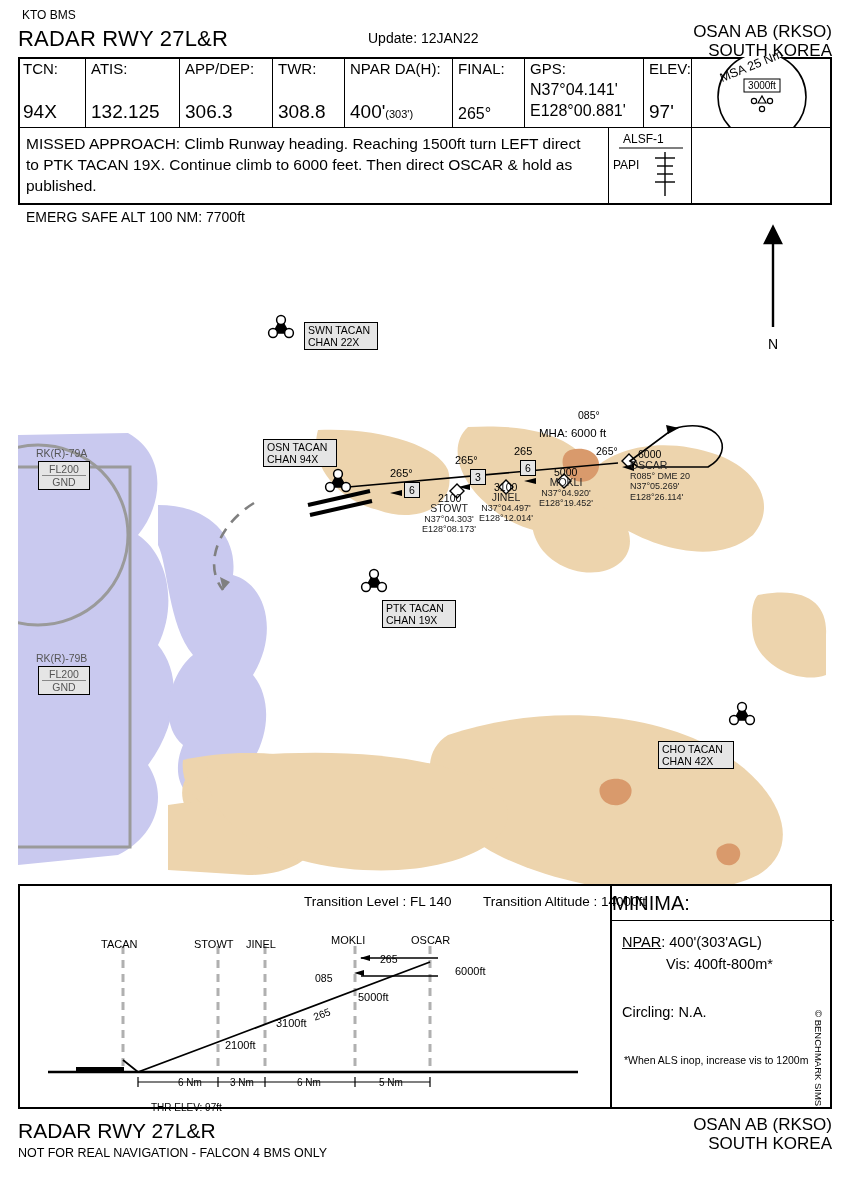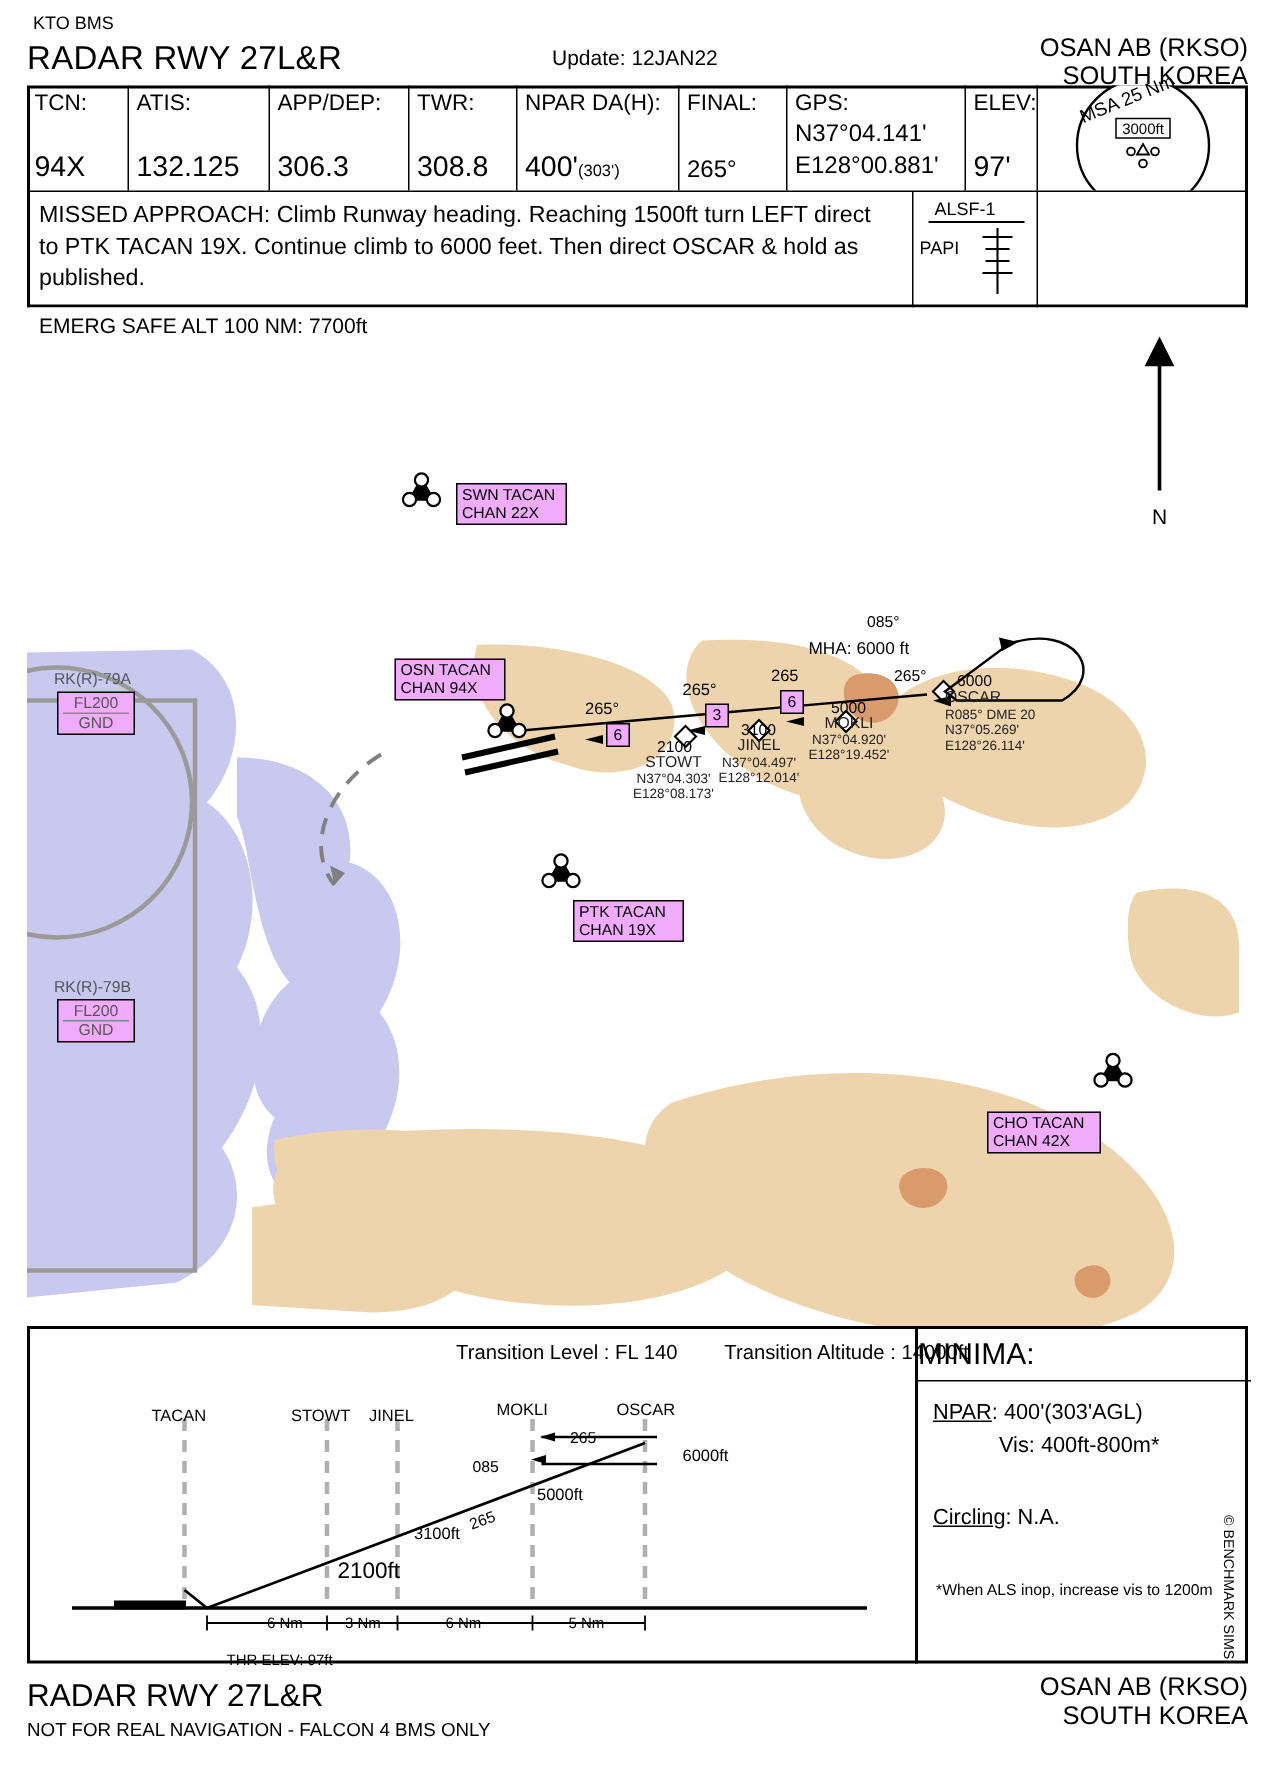--- a/index.html
+++ b/index.html
@@ -34,21 +34,21 @@
   #translevel{position:absolute;left:0;top:8px;width:628px;text-align:right;font-size:13.5px;}
   #minima{position:absolute;left:610px;top:886px;width:222px;height:223px;border-left:2px solid #000;box-sizing:border-box;}
   #minima-title{position:absolute;left:0;top:6px;width:222px;text-align:left;font-size:20px;}
   #minima-hr{position:absolute;left:0;top:34px;width:222px;border-top:1.6px solid #000;}
   .mn{position:absolute;font-size:14.5px;}
   #copy{position:absolute;left:824px;top:1010px;font-size:9.5px;transform:rotate(90deg);transform-origin:left top;white-space:nowrap;}
   
   #foot-l{position:absolute;left:18px;top:1119px;font-size:21px;}
   #foot-l2{position:absolute;left:18px;top:1146px;font-size:12.5px;}
   #foot-r{position:absolute;right:18px;top:1115px;text-align:right;font-size:17px;line-height:19px;}
-  .lbox{position:absolute;border:1px solid #000;background:#f0abfc;font-size:10.5px;line-height:12px;padding:1px 3px;box-sizing:border-box;}
+  .lbox{position:absolute;border:1px solid #000;background:#e5e5e5;font-size:10.5px;line-height:12px;padding:1px 3px;box-sizing:border-box;}
   .wptxt{position:absolute;font-size:9px;line-height:10.5px;text-align:center;color:#222;}
   .crs{position:absolute;font-size:11px;}
   .altnum{position:absolute;font-size:10.5px;}
   svg{display:block;}
 </style>
 </head>
 <body>
 
 <div class="page">
 
@@ -347,21 +347,21 @@
 
     <div style="position:absolute;left:83px;top:52px;font-size:11px;">TACAN</div>
     <div style="position:absolute;left:176px;top:52px;font-size:11px;">STOWT</div>
     <div style="position:absolute;left:228px;top:52px;font-size:11px;">JINEL</div>
     <div style="position:absolute;left:313px;top:48px;font-size:11px;">MOKLI</div>
     <div style="position:absolute;left:393px;top:48px;font-size:11px;">OSCAR</div>
 
     <div style="position:absolute;left:437px;top:79px;font-size:11px;">6000ft</div>
     <div style="position:absolute;left:340px;top:105px;font-size:11px;">5000ft</div>
     <div style="position:absolute;left:258px;top:131px;font-size:11px;">3100ft</div>
-    <div style="position:absolute;left:207px;top:153px;font-size:15px;">2100ft</div>
+    <div style="position:absolute;left:207px;top:153px;font-size:11px;">2100ft</div>
 
     <div style="position:absolute;left:362px;top:67px;font-size:10.5px;">265</div>
     <div style="position:absolute;left:297px;top:86px;font-size:10.5px;">085</div>
     <div style="position:absolute;left:295px;top:122px;font-size:10.5px;transform:rotate(-20deg);">265</div>
 
     <div style="position:absolute;left:160px;top:191px;font-size:10px;">6 Nm</div>
     <div style="position:absolute;left:212px;top:191px;font-size:10px;">3 Nm</div>
     <div style="position:absolute;left:279px;top:191px;font-size:10px;">6 Nm</div>
     <div style="position:absolute;left:361px;top:191px;font-size:10px;">5 Nm</div>
 
@@ -369,21 +369,21 @@
   </div>
 
   <div id="minima">
     <div id="minima-title">MINIMA:</div>
     <div id="minima-hr"></div>
     <div class="mn" style="left:10px;top:48px;">
       <span style="text-decoration:underline;">NPAR</span><span>: 400'(303'AGL)</span>
     </div>
     <div class="mn" style="left:54px;top:70px;">Vis: 400ft-800m*</div>
     <div class="mn" style="left:10px;top:118px;">
-      <span style="text-decoration:underline;">Circling</span><span>: N.A.</span>
+      <span style="">Circling</span><span>: N.A.</span>
     </div>
     <div class="mn" style="left:12px;top:168px;font-size:10.5px;">*When ALS inop, increase vis to 1200m</div>
   </div>
 
   <div id="copy">© BENCHMARK SIMS</div>
 
   <div id="foot-l">RADAR RWY 27L&amp;R</div>
   <div id="foot-l2">NOT FOR REAL NAVIGATION - FALCON 4 BMS ONLY</div>
   <div id="foot-r">
     <div>OSAN AB (RKSO)</div>

